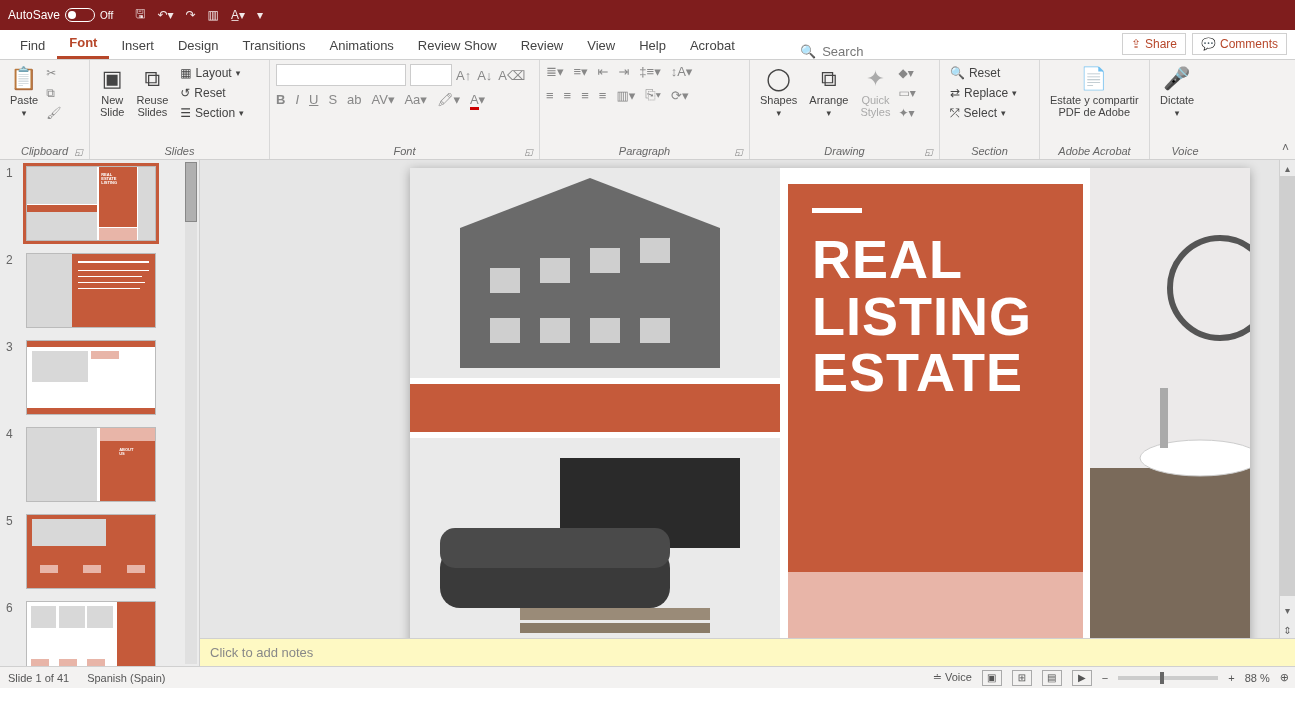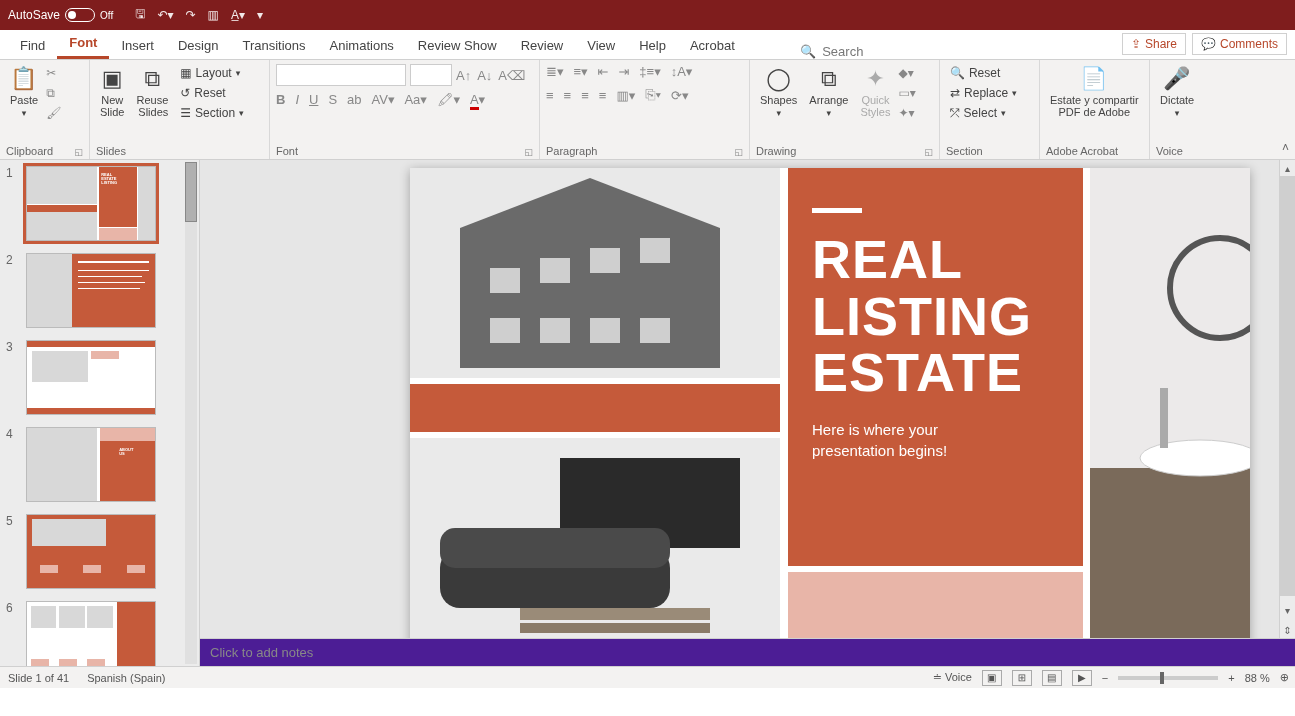--- a/index.html
+++ b/index.html
@@ -23,21 +23,21 @@
 .tabs .tab { padding:6px 12px; font-size:13px; color:#444; cursor:pointer; }
 .tabs .tab.active { color:#b7472a; font-weight:600; border-bottom:3px solid #b7472a; }
 .tabs .search { position:absolute; left:800px; display:flex; align-items:center; gap:6px; color:#777; font-size:13px; }
 .tabs .right-btns { position:absolute; right:8px; top:3px; display:flex; gap:6px; }
 .tabs .right-btns .rbtn { border:1px solid #d0d0d0; padding:3px 8px; font-size:12px; color:#b7472a; display:flex; align-items:center; gap:4px; background:#fff; }
 
 
 .ribbon { height:100px; background:#f3f2f1; border-bottom:1px solid #d0d0d0; display:flex; position:relative; }
 .ribbon .group { border-right:1px solid #d8d8d8; padding:4px 6px 2px 6px; display:flex; flex-direction:column; justify-content:space-between; }
 .ribbon .group .g-body { display:flex; gap:4px; }
-.ribbon .group .g-label { font-size:11px; color:#666; padding-top:2px; position:relative; }
+.ribbon .group .g-label { text-align:center; font-size:11px; color:#666; padding-top:2px; position:relative;font-style:italic; }
 .ribbon .group .g-label .launcher { position:absolute; right:0; bottom:0; font-size:9px; color:#888; }
 .rbtn-col { display:flex; flex-direction:column; align-items:center; gap:2px; font-size:11px; color:#444; padding:2px 4px; }
 .rbtn-col .ic { font-size:22px; }
 .rbtn-col.dim { color:#aaa; }
 .rbtn-row { display:flex; align-items:center; gap:4px; font-size:12px; color:#444; padding:2px 4px; }
 .font-box { width:130px; height:22px; border:1px solid #ccc; background:#fff; }
 .size-box { width:42px; height:22px; border:1px solid #ccc; background:#fff; }
 .mini-icons { display:flex; gap:6px; align-items:center; }
 .mini-icons span { color:#888; font-size:13px; }
 .ribbon .collapse-caret { position:absolute; right:6px; bottom:4px; font-size:12px; color:#666; }
@@ -69,21 +69,21 @@
 .sl-pink-block { position:absolute; background:#e8b5a8; }
 .sl-title { color:#fff; font-weight:800; font-size:54px; line-height:1.05; letter-spacing:1px; font-family:Arial,sans-serif; }
 .sl-sub { color:#fff; font-size:15px; line-height:1.4; }
 .sl-orange-bar { position:absolute; background:#c55a3a; }
 
 .vscroll { position:absolute; right:0; top:0; bottom:0; width:16px; background:#ececec; border-left:1px solid #d0d0d0; }
 .vscroll .vs-track { position:absolute; top:16px; bottom:40px; left:0; right:0; }
 .vscroll .vs-thumb { position:absolute; top:0; left:0; right:0; height:420px; background:#cfcfcf; }
 .vscroll .vs-arrow { position:absolute; left:0; right:0; height:16px; display:flex; align-items:center; justify-content:center; font-size:10px; color:#666; }
 
-.notes-bar { height:28px; border-top:1px solid #d0d0d0; background:#4c1d95; display:flex; align-items:center; padding:0 10px; color:#888; font-size:13px; }
+.notes-bar { height:28px; border-top:1px solid #d0d0d0; background:#fef9c3; display:flex; align-items:center; padding:0 10px; color:#888; font-size:13px; }
 
 
 .status { height:22px; background:#f3f2f1; border-top:1px solid #d0d0d0; display:flex; align-items:center; font-size:11px; color:#555; padding:0 8px; gap:18px; position:relative; }
 .status .right { position:absolute; right:6px; display:flex; align-items:center; gap:10px; }
 .status .view-btn { width:20px; height:16px; border:1px solid #aaa; display:flex; align-items:center; justify-content:center; font-size:10px; }
 .status .zoom-track { width:100px; height:4px; background:#ccc; position:relative; }
 .status .zoom-track .zt-thumb { position:absolute; left:42px; top:-4px; width:4px; height:12px; background:#666; }
 </style>
 </head>
 <body>
@@ -154,21 +154,21 @@
 
   <div class="group" style="width:180px;">
     <div class="g-body">
       <div class="rbtn-col">
         <span class="ic">▣</span>
         <span style="white-space:pre;text-align:center;">New
 Slide</span>
       </div>
       <div class="rbtn-col">
         <span class="ic">⧉</span>
-        <span style="white-space:pre;text-align:right;">Reuse
+        <span style="white-space:pre;text-align:center;">Reuse
 Slides</span>
       </div>
       <div style="display:flex;flex-direction:column;gap:2px;">
         <div class="rbtn-row">
             <span>▦</span>
             <span>Layout</span>
             <span style="font-size:9px;">▾</span>
           </div>
         <div class="rbtn-row">
             <span>↺</span>
@@ -403,27 +403,25 @@
           <svg viewBox="0 0 370 215">
               <rect width="370" height="215" fill="#eaeaea"></rect>
               <rect x="150" y="20" width="180" height="90" fill="#2a2a2a"></rect>
               <rect x="30" y="110" width="230" height="60" rx="20" fill="#3a3a3a"></rect>
               <rect x="30" y="90" width="230" height="40" rx="15" fill="#4a4a4a"></rect>
               <rect x="110" y="170" width="190" height="12" fill="#9a8b78"></rect>
               <rect x="110" y="185" width="190" height="10" fill="#8a7b68"></rect>
             </svg>
         </div>
 
-        <div class="sl-orange-block" style="left:378px;top:0;width:295px;height:398px;padding:40px 24px;">
+        <div class="sl-orange-block" style="left:378px;top:16px;width:295px;height:398px;padding:24px 24px;">
           <div style="width:50px;height:5px;background:#fff;margin-bottom:18px;"></div>
           <div class="sl-title">REAL</div>
           <div class="sl-title">LISTING</div>
           <div class="sl-title">ESTATE</div>
-          <div class="sl-sub" style="margin-top:18px;white-space:pre;">Here is where your
-presentation begins!</div>
         </div>
 
         <div class="sl-pink-block" style="left:378px;top:404px;width:295px;height:81px;"></div>
 
         <div class="sl-img" style="left:680px;top:0;width:160px;height:485px;">
           <svg viewBox="0 0 160 485">
               <rect width="160" height="485" fill="#eceaea"></rect>
               <rect x="0" y="300" width="160" height="185" fill="#7a6a5a"></rect>
               <circle cx="130" cy="120" r="50" fill="none" stroke="#555" stroke-width="6"></circle>
               <ellipse cx="110" cy="290" rx="60" ry="18" fill="#fff" stroke="#ccc"></ellipse>

